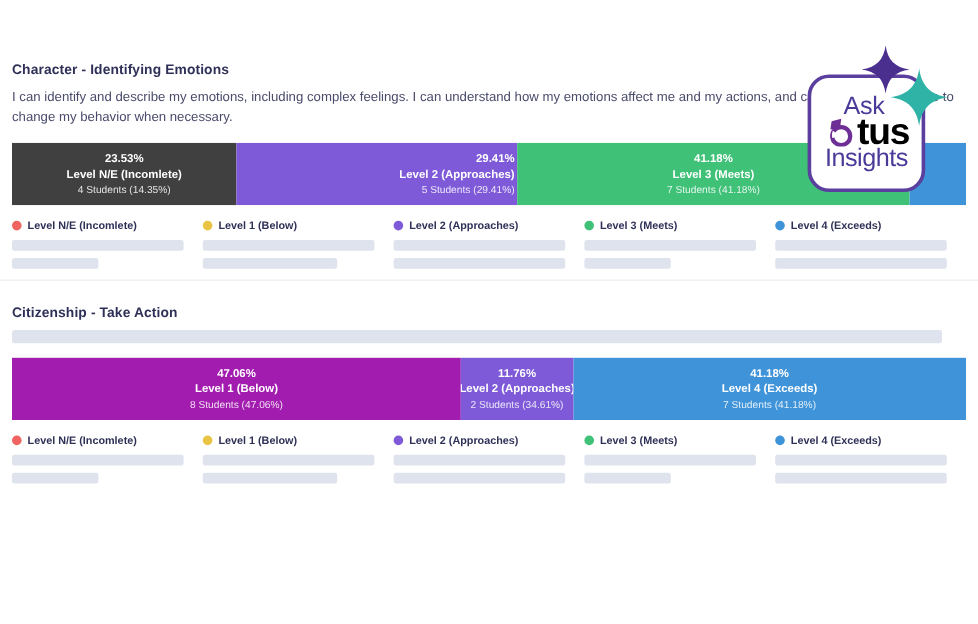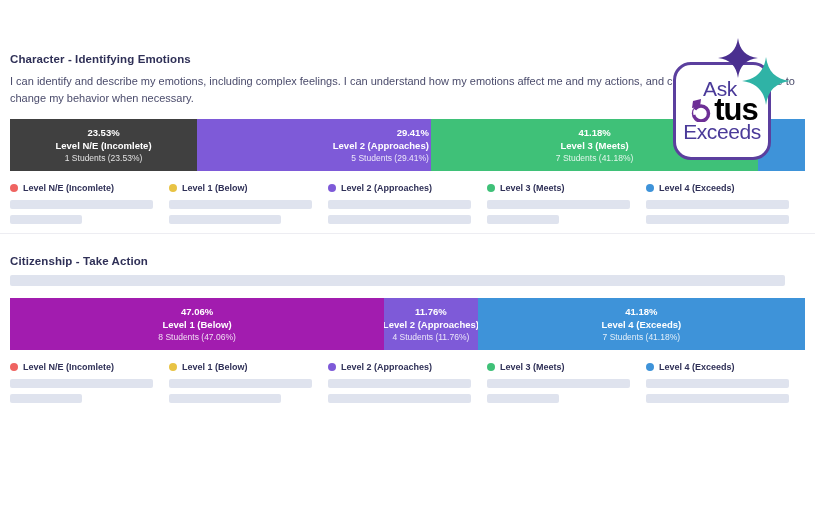--- a/index.html
+++ b/index.html
@@ -221,21 +221,21 @@
 
   <div class="section section-1">
 
     <div class="sec-title">Character - Identifying Emotions</div>
     <div class="sec-desc">I can identify and describe my emotions, including complex feelings. I can understand how my emotions affect me and my actions, and can use that knowledge to change my behavior when necessary.</div>
 
     <div class="dist-bar">
       <div class="seg" style="flex: 0 0 23.53%; background: #404040;">
         <span class="seg-pct">23.53%</span>
         <span class="seg-label">Level N/E (Incomlete)</span>
-        <span class="seg-students">1 Students (23.53%)</span>
+        <span class="seg-students">4 Students (14.35%)</span>
       </div>
       <div class="seg" style="flex: 0 0 29.41%; background: rgb(126, 90, 216); align-items: flex-end;">
         <span class="seg-pct">29.41%</span>
         <span class="seg-label">Level 2 (Approaches)</span>
         <span class="seg-students">5 Students (29.41%)</span>
       </div>
       <div class="seg" style="flex: 0 0 41.18%; background: rgb(63, 193, 120);">
         <span class="seg-pct">41.18%</span>
         <span class="seg-label">Level 3 (Meets)</span>
         <span class="seg-students">7 Students (41.18%)</span>
@@ -300,21 +300,21 @@
 
     <div class="dist-bar">
       <div class="seg" style="flex: 0 0 47.06%; background: #a21caf;">
         <span class="seg-pct">47.06%</span>
         <span class="seg-label">Level 1 (Below)</span>
         <span class="seg-students">8 Students (47.06%)</span>
       </div>
       <div class="seg" style="flex: 0 0 11.76%; background: rgb(126, 90, 216);">
         <span class="seg-pct">11.76%</span>
         <span class="seg-label">Level 2 (Approaches)</span>
-        <span class="seg-students">4 Students (11.76%)</span>
+        <span class="seg-students">2 Students (34.61%)</span>
       </div>
       <div class="seg" style="flex: 0 0 41.18%; background: rgb(62, 147, 217);">
         <span class="seg-pct">41.18%</span>
         <span class="seg-label">Level 4 (Exceeds)</span>
         <span class="seg-students">7 Students (41.18%)</span>
       </div>
     </div>
 
     <div class="legend">
       <div class="legend-col">
@@ -368,21 +368,21 @@
     <div class="badge-inner">
       <div class="badge-ask">Ask</div>
       <div class="badge-otus">
         <svg width="26" height="24" viewBox="0 0 52 48" aria-hidden="true">
           <path d="M10 6 L26 2 L24 18 L8 20 Z" fill="#6d2f96"></path>
           <circle cx="26" cy="31" r="15" fill="none" stroke="#6d2f96" stroke-width="7"></circle>
           <path d="M26 31 L12 22 A17 17 0 0 0 11 34 Z" fill="#ffffff"></path>
         </svg>
         <span class="badge-otus-text">tus</span>
       </div>
-      <div class="badge-insights">Exceeds</div>
+      <div class="badge-insights">Insights</div>
     </div>
   </div>
 
   <svg class="spark spark-purple" viewBox="0 0 100 100" aria-hidden="true">
     <path d="M50 0 C54 30 70 46 100 50 C70 54 54 70 50 100 C46 70 30 54 0 50 C30 46 46 30 50 0 Z" fill="#4a2f8f"></path>
   </svg>
 
 </div>
 
 </body></html>

